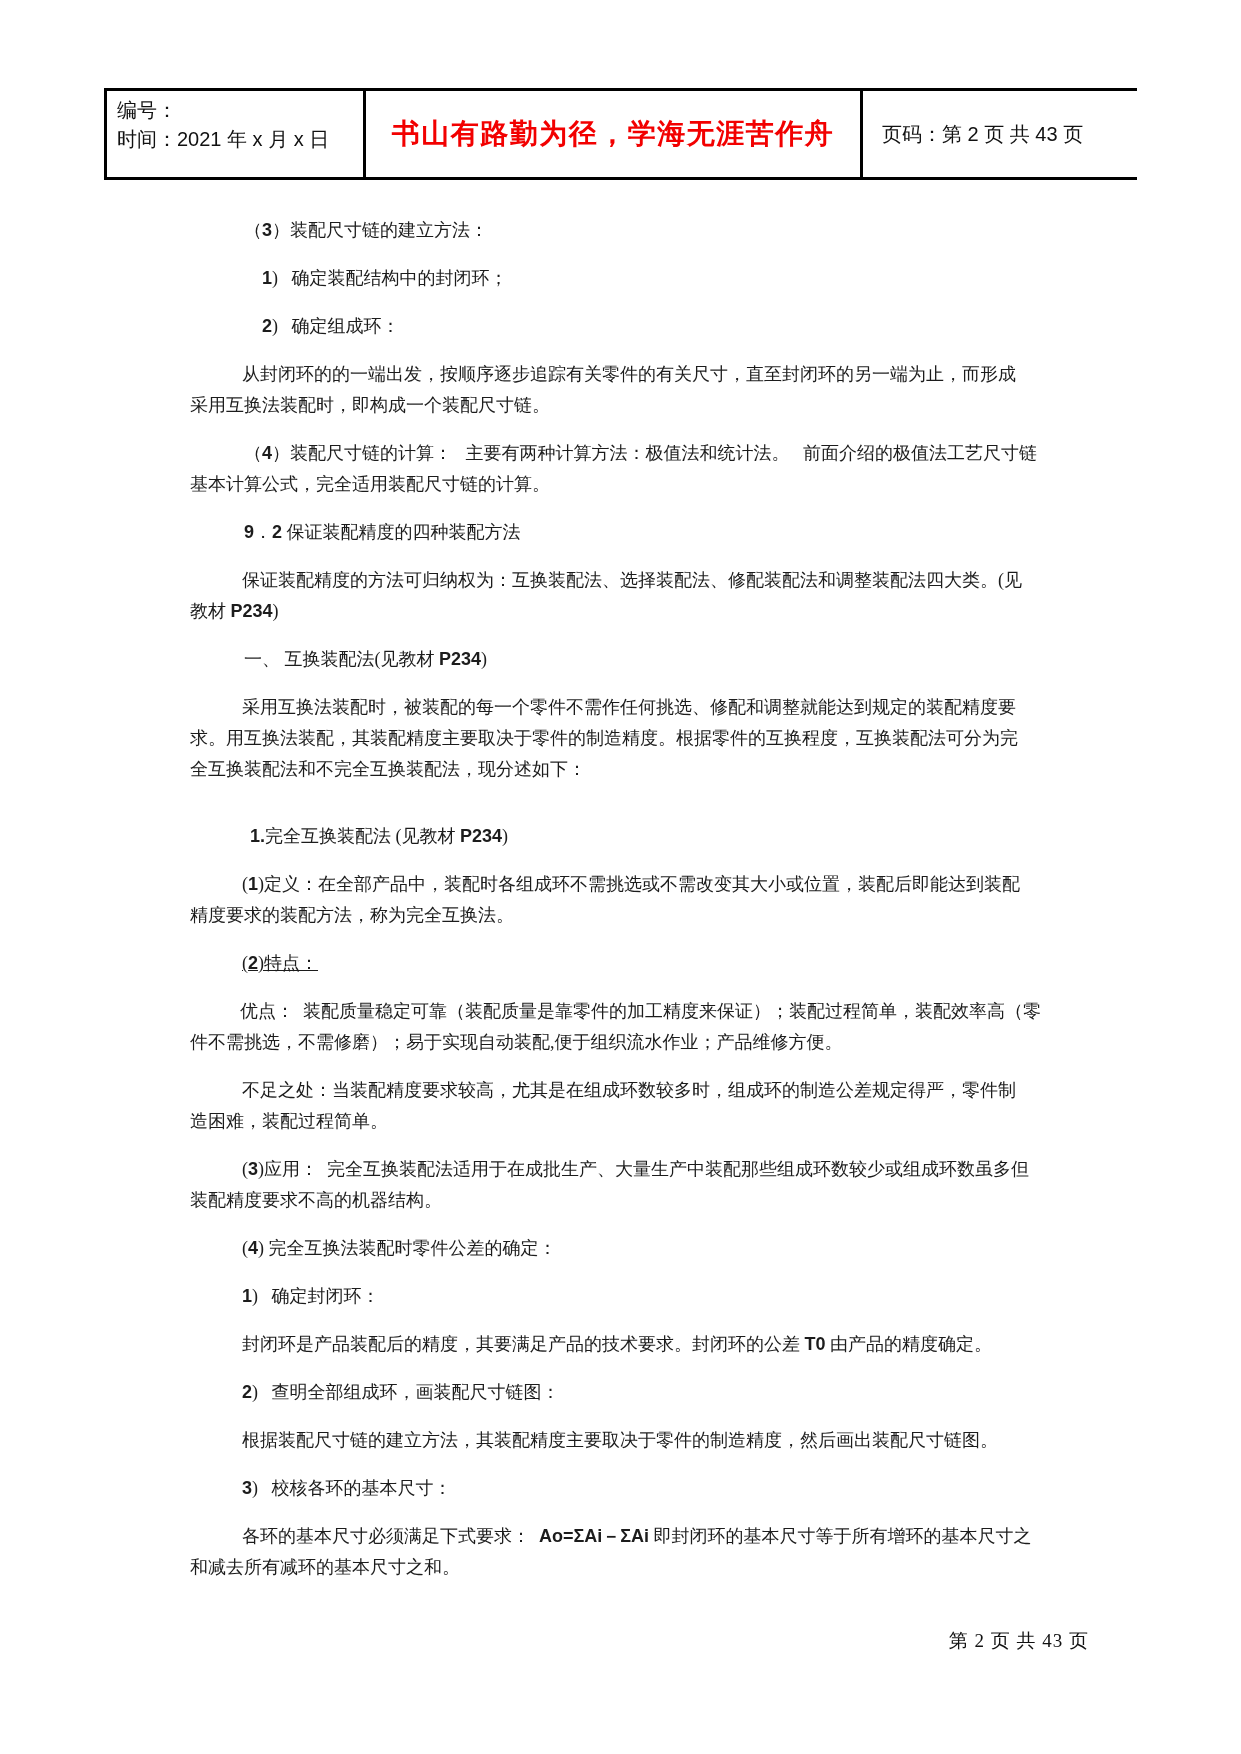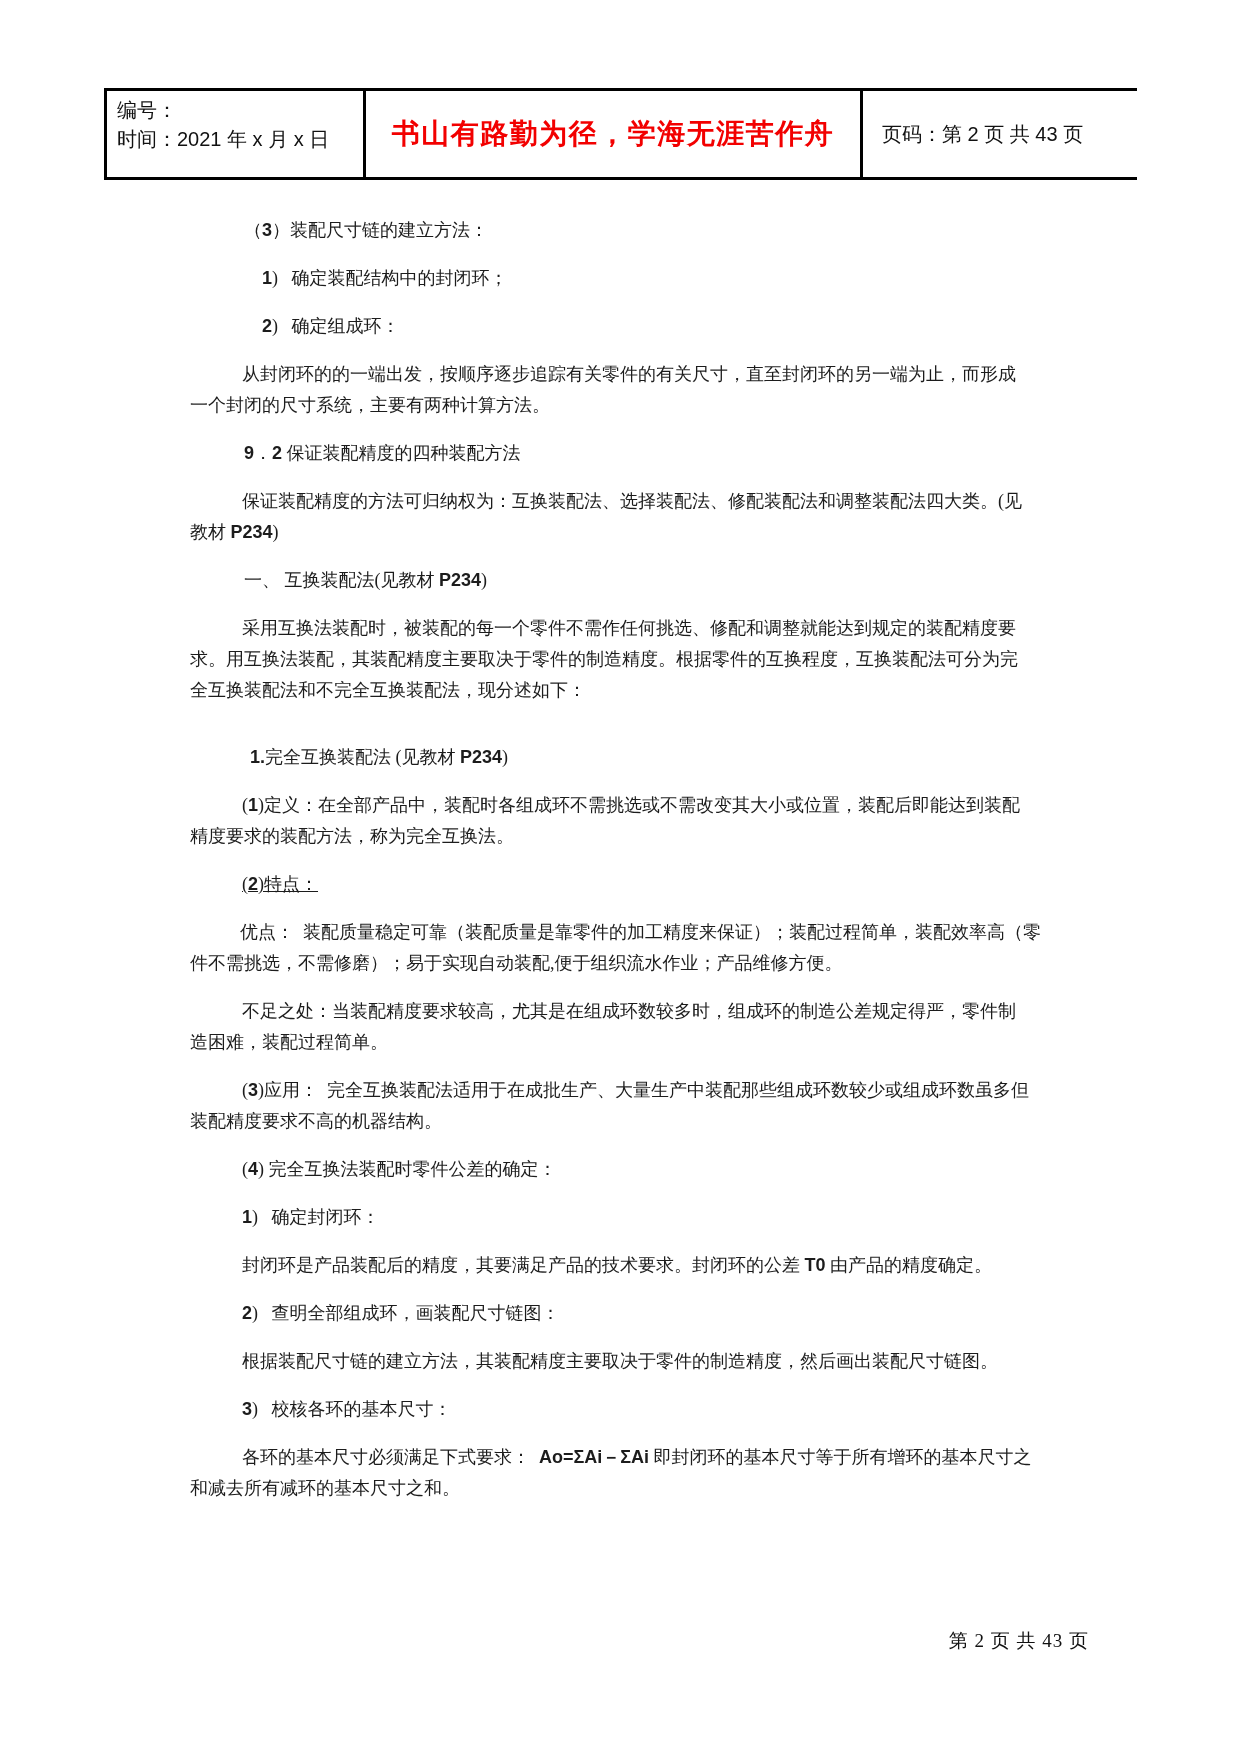--- a/index.html
+++ b/index.html
@@ -100,23 +100,25 @@
         <div class="line" style="padding-left: 54px;">（<span class="lat">3</span>）装配尺寸链的建立方法：</div>
       </div>
       <div class="para">
         <div class="line" style="padding-left: 72px;"><span class="lat">1</span>)   确定装配结构中的封闭环；</div>
       </div>
       <div class="para">
         <div class="line" style="padding-left: 72px;"><span class="lat">2</span>)   确定组成环：</div>
       </div>
       <div class="para">
         <div class="line" style="padding-left: 52px;">从封闭环的的一端出发，按顺序逐步追踪有关零件的有关尺寸，直至封闭环的另一端为止，而形成</div>
-        <div class="line">一个封闭的尺寸系统，主要有两种计算方法。</div>
+        <div class="line">采用互换法装配时，即构成一个装配尺寸链。</div>
       </div>
       <div class="para">
+        <div class="line" style="padding-left: 54px;">（<span class="lat">4</span>）装配尺寸链的计算：   主要有两种计算方法：极值法和统计法。   前面介绍的极值法工艺尺寸链</div>
+        <div class="line">基本计算公式，完全适用装配尺寸链的计算。</div>
       </div>
       <div class="para">
         <div class="line" style="padding-left: 54px;"><span class="lat">9</span>．<span class="lat">2</span> 保证装配精度的四种装配方法</div>
       </div>
       <div class="para">
         <div class="line" style="padding-left: 52px;">保证装配精度的方法可归纳权为：互换装配法、选择装配法、修配装配法和调整装配法四大类。(见</div>
         <div class="line">教材 <span class="lat">P234</span>)</div>
       </div>
       <div class="para">
         <div class="line" style="padding-left: 54px;">一、 互换装配法(见教材 <span class="lat">P234</span>)</div>

